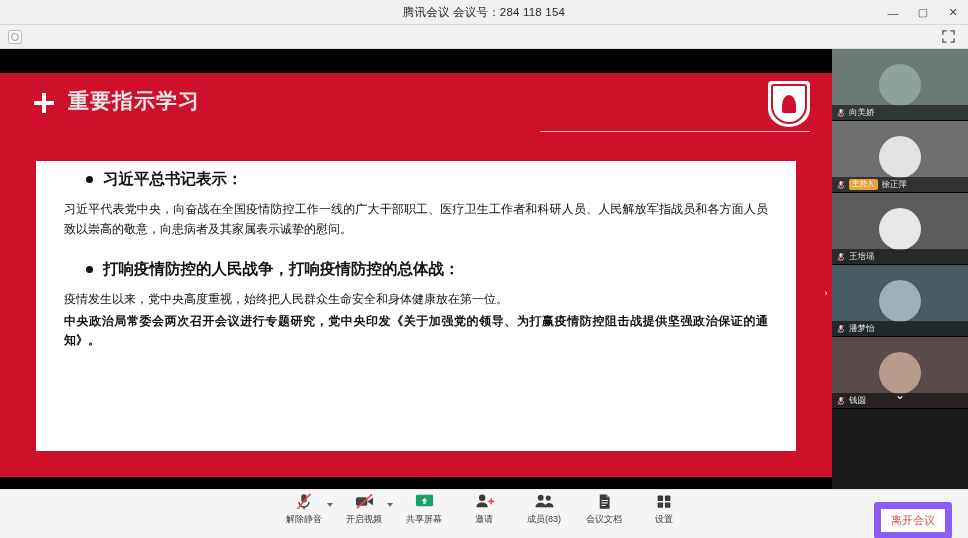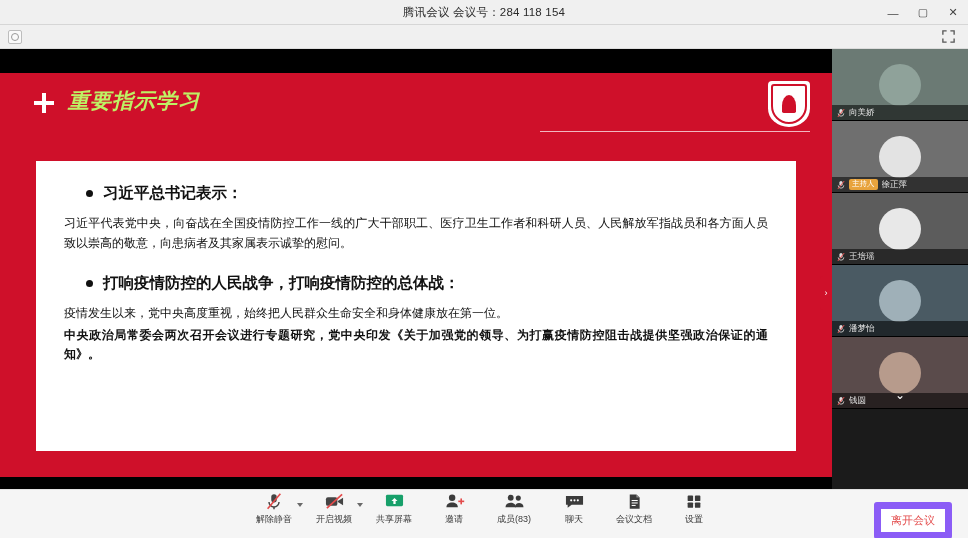--- a/index.html
+++ b/index.html
@@ -89,23 +89,22 @@
     position: absolute; left: 34px; top: 20px;
     width: 20px; height: 20px;
   }
   .plus-mark::before, .plus-mark::after {
     content: ""; position: absolute; background: #fff;
   }
   .plus-mark::before { left: 0; top: 8px; width: 20px; height: 4px; }
   .plus-mark::after  { top: 0; left: 8px; width: 4px; height: 20px; }
   .slide-title {
     position: absolute; left: 68px; top: 14px;
-    font-size: 21px; font-weight: bold; color: #bef264;
+    font-size: 21px; font-weight: bold; color: #e5e5e5;
     letter-spacing: 1px;
-    font-style: italic;
   }
   .uni-logo {
     position: absolute; right: 22px; top: 8px;
     display: flex; align-items: center; gap: 8px;
   }
   .uni-crest {
     width: 42px; height: 46px;
     background: #fff;
     border-radius: 4px 4px 50% 50% / 4px 4px 40% 40%;
     position: relative;
@@ -134,21 +133,21 @@
     margin-top: 2px;
   }
   .uni-underline {
     position: absolute; right: 22px; top: 58px;
     width: 270px; height: 1px; background: rgba(255,255,255,.7);
   }
   .slide-body {
     position: absolute; left: 36px; top: 88px;
     width: 760px; height: 290px;
     background: #fff;
-    padding: 20px 28px;
+    padding: 6px 28px;
   }
   .bullet-row {
     display: flex; align-items: flex-start; gap: 10px;
     margin-bottom: 10px;
   }
   .bullet-dot {
     width: 7px; height: 7px; border-radius: 50%;
     background: #111; margin-top: 9px; flex: 0 0 auto;
     margin-left: 22px;
   }
@@ -469,31 +468,20 @@
         <svg viewBox="0 0 22 20" width="21" height="19">
           <circle cx="7" cy="6" r="3.1" fill="#3b3b3b"></circle>
           <circle cx="15" cy="6.4" r="2.7" fill="#3b3b3b"></circle>
           <path d="M1.5 16c0-3.2 2.5-4.8 5.5-4.8S12.5 12.8 12.5 16z" fill="#3b3b3b"></path>
           <path d="M11.5 16c0-2.9 2-4.3 4.3-4.3S20.5 13.1 20.5 16z" fill="#3b3b3b"></path>
         </svg>
       </div>
       <div class="lbl">成员(83)</div>
     </div>
 
-    <div class="ctrl">
-      <div class="glyph">
-        <svg viewBox="0 0 22 20" width="21" height="19">
-          <path d="M2 4.2h18v9.2H8l-4.2 3.2v-3.2H2z" fill="#3b3b3b"></path>
-          <circle cx="7.5" cy="8.8" r="1.1" fill="#fff"></circle>
-          <circle cx="11" cy="8.8" r="1.1" fill="#fff"></circle>
-          <circle cx="14.5" cy="8.8" r="1.1" fill="#fff"></circle>
-        </svg>
-      </div>
-      <div class="lbl">聊天</div>
-    </div>
 
     <div class="ctrl">
       <div class="glyph">
         <svg viewBox="0 0 22 20" width="21" height="19">
           <path d="M6 2.5h7l3.4 3.4V17.5H6z" fill="#3b3b3b"></path>
           <path d="M13 2.5l3.4 3.4H13z" fill="#8e8e8e"></path>
           <rect x="8" y="8.4" width="6.4" height="1.1" fill="#fff"></rect>
           <rect x="8" y="11" width="6.4" height="1.1" fill="#fff"></rect>
           <rect x="8" y="13.6" width="4.2" height="1.1" fill="#fff"></rect>
         </svg>

